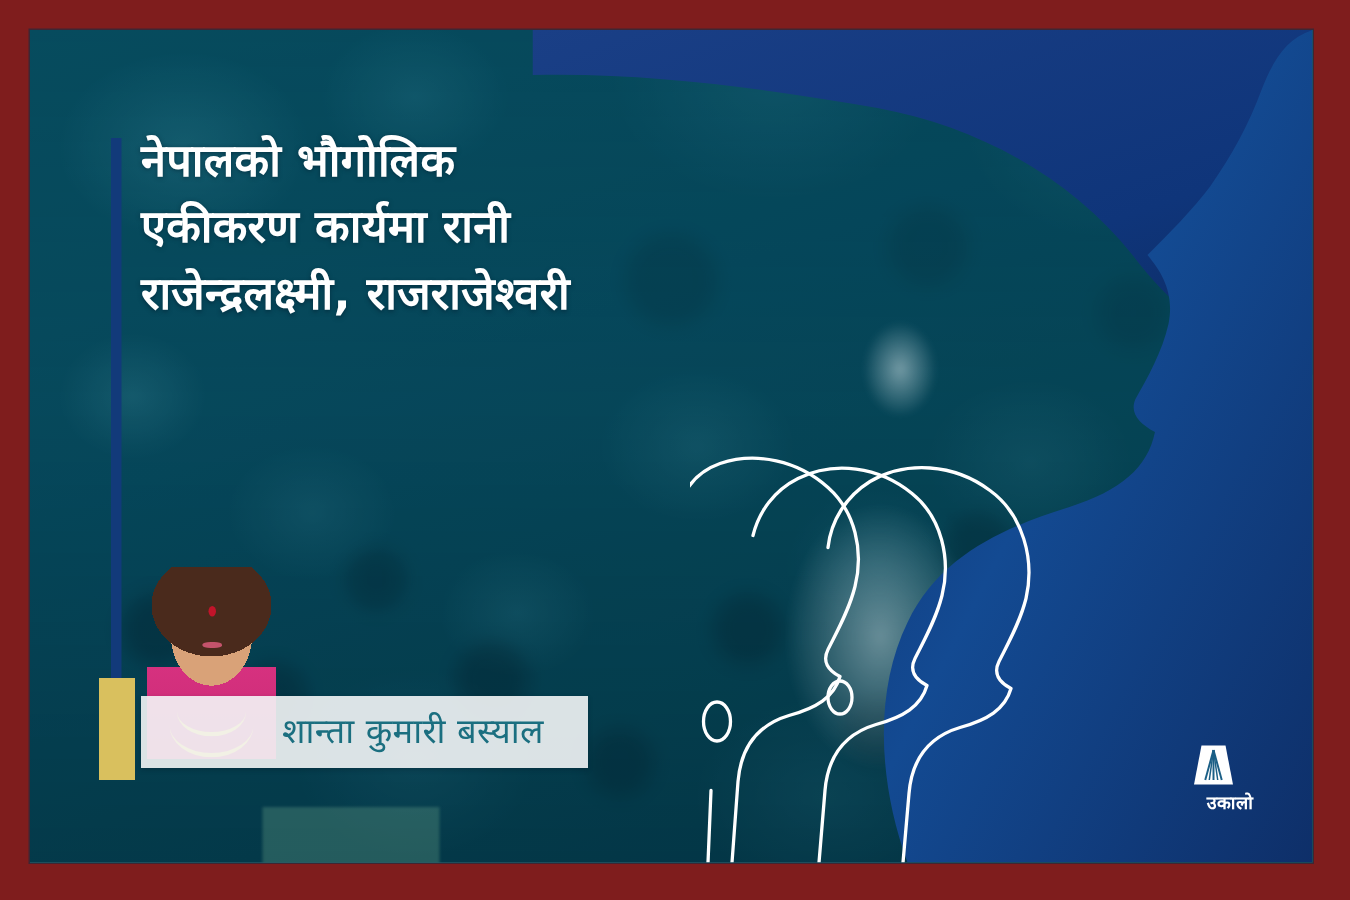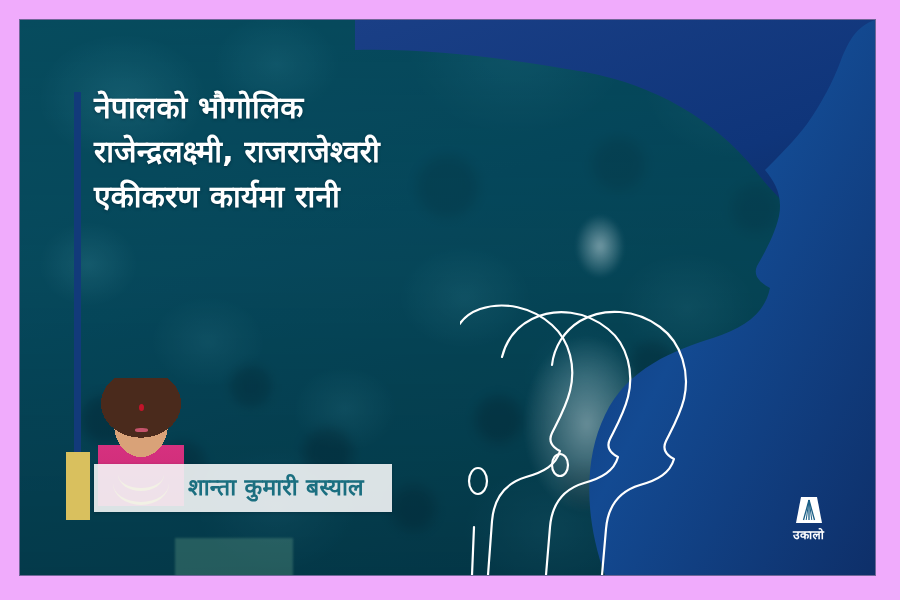--- a/index.html
+++ b/index.html
@@ -11,21 +11,21 @@
   body {
     font-family: "DejaVu Sans", "Liberation Sans", sans-serif;
   }
 
   
   .card {
     position: relative;
     width: 900px;
     height: 600px;
     overflow: hidden;
-    background: #f0abfc;           
+    background: #7f1d1d;           
   }
 
   
   .frame {
     position: absolute;
     left: 20px;
     top: 20px;
     width: 855px;
     height: 555px;
     overflow: hidden;
@@ -227,32 +227,32 @@
     height: 48px;
     background: rgba(243,245,246,.90);
     box-shadow: 0 1px 3px rgba(0,20,35,.25);
   }
   .author-name {
     position: absolute;
     left: 168px;
     top: 450px;
     color: #1b6f80;
     font-size: 23px;
-    font-weight: 700;
+    font-weight: 400;
     letter-spacing: .2px;
     white-space: nowrap;
   }
 
   
   .brand-logo {
     position: absolute;
     right: 28px;
     bottom: 32px;
     width: 54px;
-    text-align: left;
+    text-align: center;
   }
   .brand-mark { display: block; }
   .brand-word {
     display: block;
     margin-top: 2px;
     color: #ffffff;
     font-size: 12px;
     font-weight: 700;
     letter-spacing: .3px;
   }
@@ -315,22 +315,22 @@
       <ellipse cx="18" cy="206" rx="9" ry="13"></ellipse>
       <ellipse cx="100" cy="190" rx="8" ry="11"></ellipse>
       <path d="M 12 300 L 14 252"></path>
     </svg>
 
     <div class="accent-bar-navy"></div>
     <div class="accent-block-gold"></div>
 
     <div class="quote">
       <span class="quote-line">नेपालको भौगोलिक</span>
+      <span class="quote-line">एकीकरण कार्यमा रानी</span>
       <span class="quote-line">राजेन्द्रलक्ष्मी, राजराजेश्वरी</span>
-      <span class="quote-line">एकीकरण कार्यमा रानी</span>
     </div>
 
     <div class="author-photo">
       <span class="bindi"></span>
       <span class="lips"></span>
       <span class="necklace"></span>
       <span class="necklace2"></span>
     </div>
 
     <div class="name-banner"></div>

